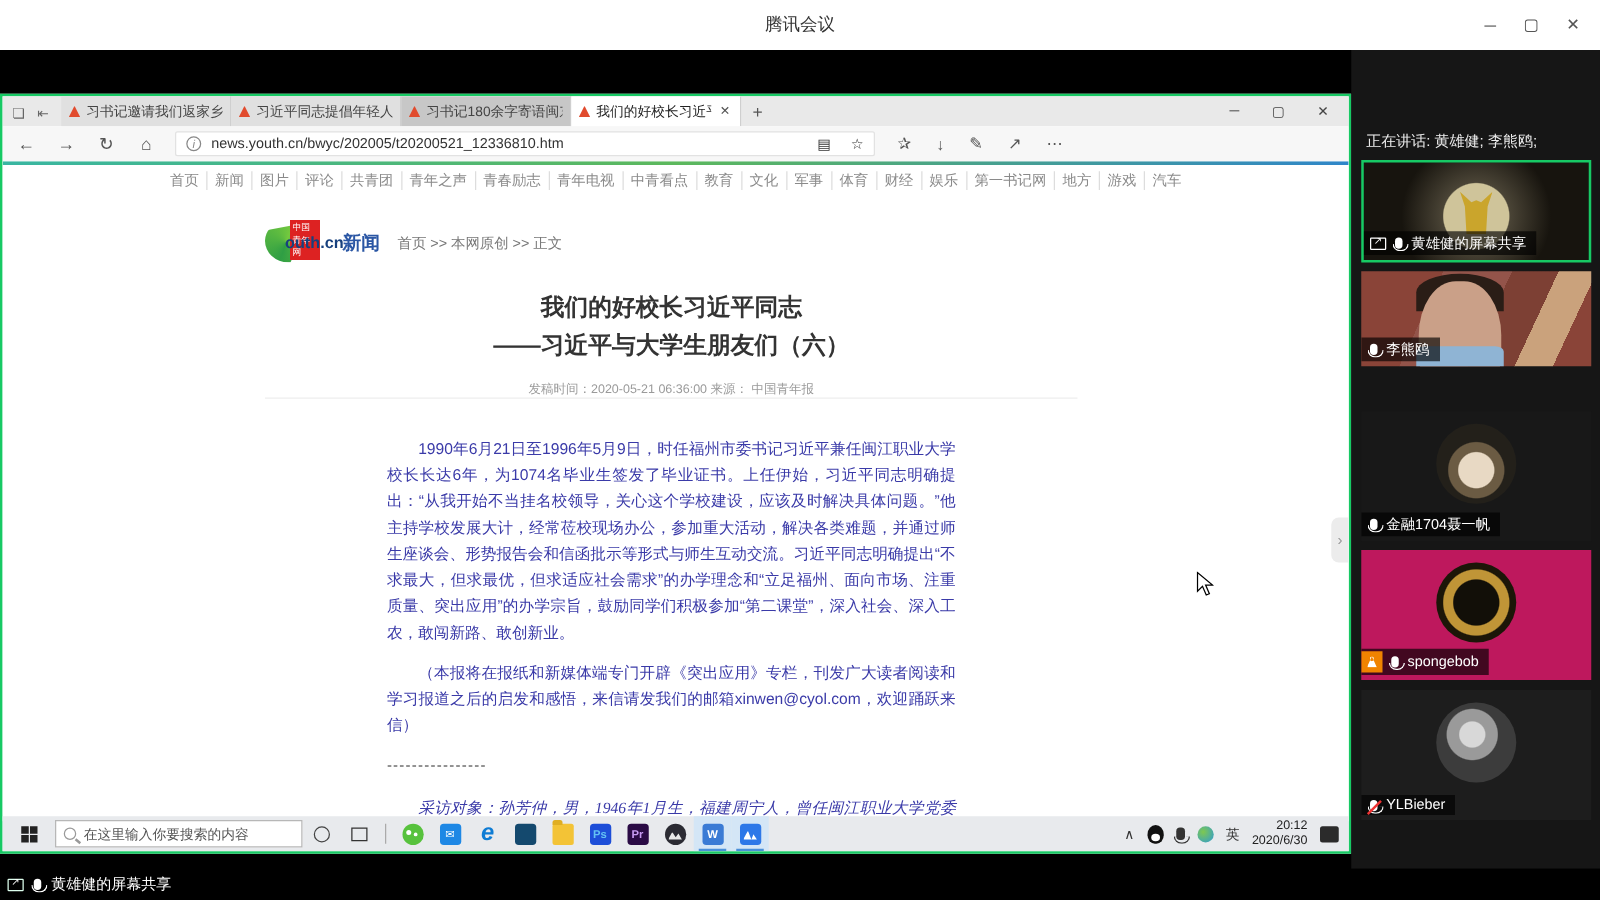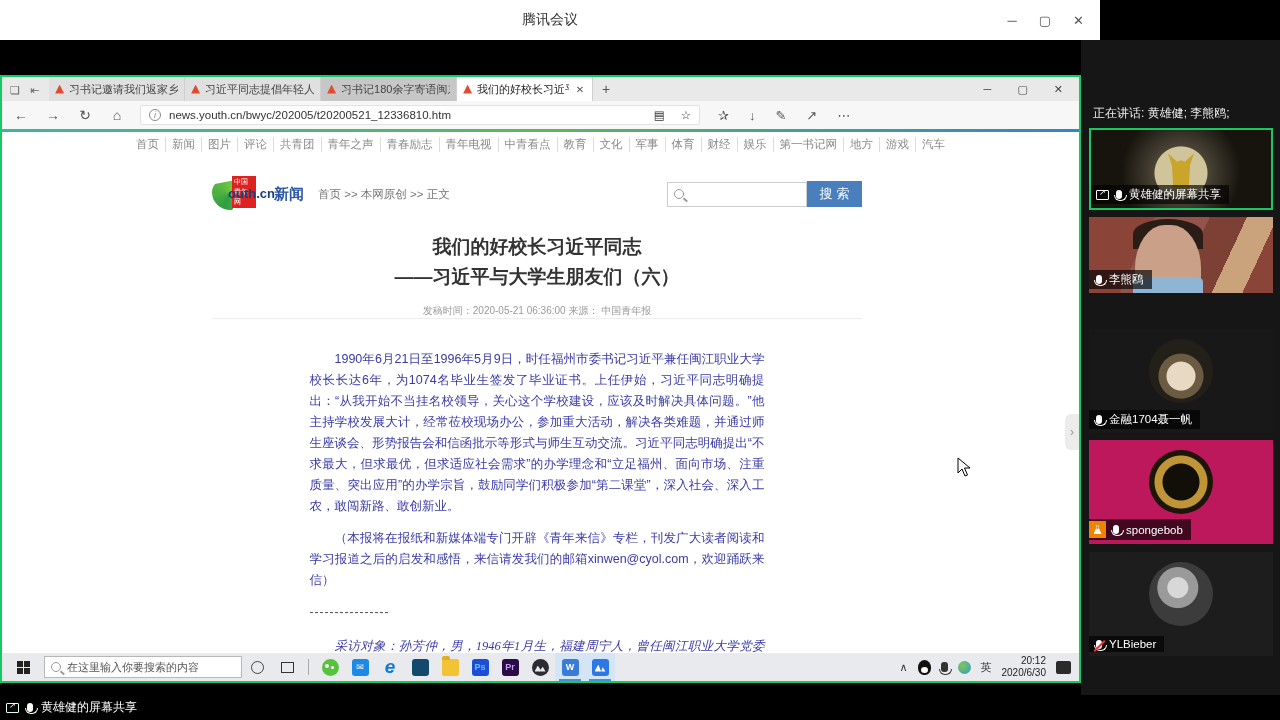--- a/index.html
+++ b/index.html
@@ -1,21 +1,21 @@
 <!DOCTYPE html>
 <html><head>
 <meta charset="utf-8">
 <style>
   * { margin:0; padding:0; box-sizing:border-box; }
   html,body { width:1280px; height:720px; overflow:hidden; background:#000;
     font-family:"Liberation Sans","DejaVu Sans",sans-serif; }
   .stage { position:relative; width:1280px; height:720px; background:#000; }
 
   
-  .titlebar { position:absolute; left:0; top:0; width:1100px; height:40px; background:#fff;
+  .titlebar { position:absolute; left:0; top:0; width:1280px; height:40px; background:#fff;
     display:flex; align-items:center; justify-content:center; }
   .titlebar-title { font-size:14px; color:#333; }
   .win-controls { position:absolute; right:8px; top:0; height:40px; display:flex; align-items:center; gap:22px; padding-right:8px; }
   .win-controls span { color:#555; font-size:13px; cursor:default; }
 
   
   .shared { position:absolute; left:0; top:75px; width:1081px; height:608px;
     border:2px solid #17c964; background:#fff; overflow:hidden; }
 
   
@@ -252,37 +252,31 @@
 
       <div class="content-col">
         <div class="site-header">
           <div class="logo-y">
             <span class="swoosh"></span>
             <span class="logo-badge">中国青年网</span>
             <span class="logo-txt">outh.cn</span>
           </div>
           <span class="sec-name">新闻</span>
           <span class="crumb">首页 &gt;&gt; 本网原创 &gt;&gt; 正文</span>
-          <div class="search-wrap">
-            <div class="search-box">
-              <span class="mag"></span>
-            </div>
-            <div class="search-btn">搜索</div>
-          </div>
         </div>
 
         <div class="art-title">
           <div>我们的好校长习近平同志</div>
           <div>——习近平与大学生朋友们（六）</div>
         </div>
         <div class="art-meta">发稿时间：2020-05-21 06:36:00 来源： 中国青年报</div>
 
         <div class="art-body">
           <p class="ind">1990年6月21日至1996年5月9日，时任福州市委书记习近平兼任闽江职业大学校长长达6年，为1074名毕业生签发了毕业证书。上任伊始，习近平同志明确提出：“从我开始不当挂名校领导，关心这个学校建设，应该及时解决具体问题。”他主持学校发展大计，经常莅校现场办公，参加重大活动，解决各类难题，并通过师生座谈会、形势报告会和信函批示等形式与师生互动交流。习近平同志明确提出“不求最大，但求最优，但求适应社会需求”的办学理念和“立足福州、面向市场、注重质量、突出应用”的办学宗旨，鼓励同学们积极参加“第二课堂”，深入社会、深入工农，敢闯新路、敢创新业。</p>
-          <p class="ind">（本报将在报纸和新媒体端专门开辟《青年来信》专栏，刊发广大读者阅读和学习报道之后的启发和感悟，来信请发我们的邮箱xinwen@cyol.com，欢迎踊跃来信）</p>
+          <p class="ind">（本报将在报纸和新媒体端专门开辟《突出应用》专栏，刊发广大读者阅读和学习报道之后的启发和感悟，来信请发我们的邮箱xinwen@cyol.com，欢迎踊跃来信）</p>
           <p class="dashes">----------------</p>
           <p class="kai">采访对象：孙芳仲，男，1946年1月生，福建周宁人，曾任闽江职业大学党委副书记兼常务副校长、校长，福州职业技术学院院长，2008年退休。陈其涂，男，1946年9月生，福建长乐人，曾任闽江职业大学教务处处长、党委副书记，2006年退休。任涛，女，1970年1</p>
         </div>
       </div>
 
       <div class="side-expander">›</div>
 
       <svg class="cursor" width="14" height="20" viewBox="0 0 14 20">
         <polygon points="1,1 1,16 5,12 8,19 10.5,18 7.5,11 13,11" fill="#fff" stroke="#000" stroke-width="1"></polygon>
       </svg>

